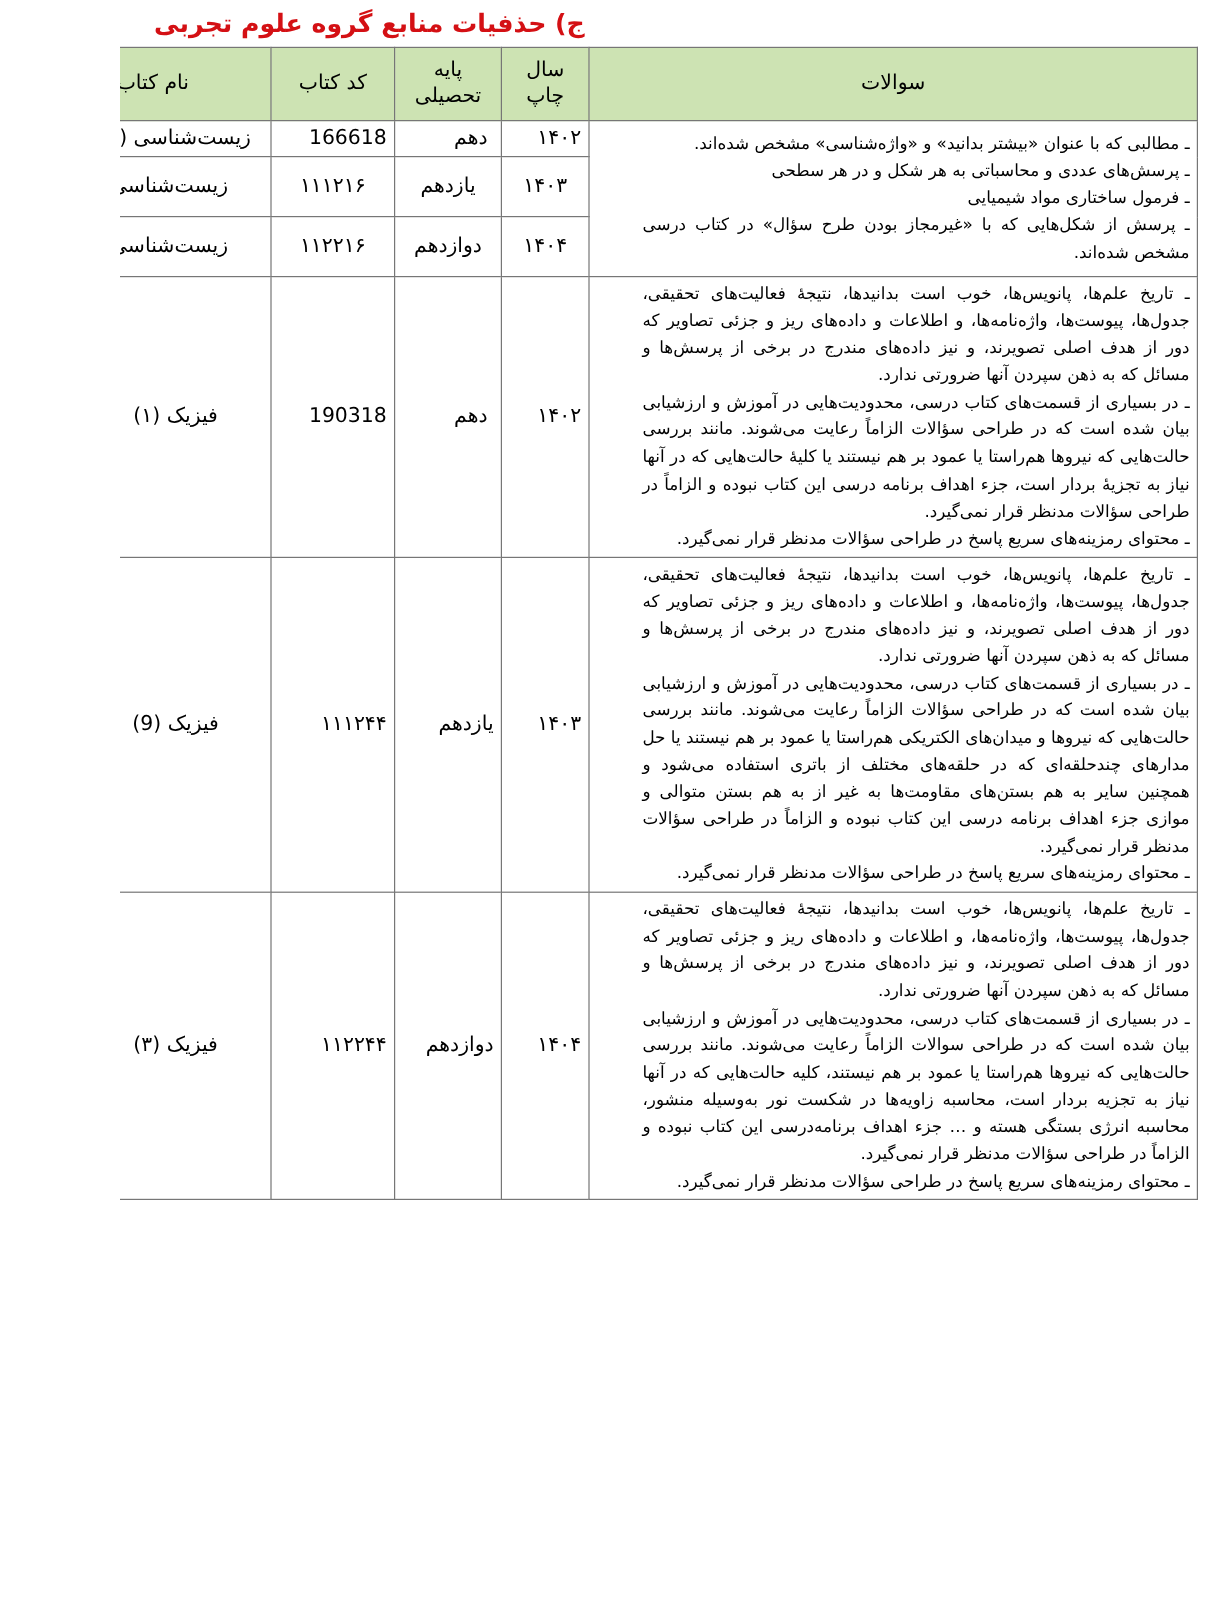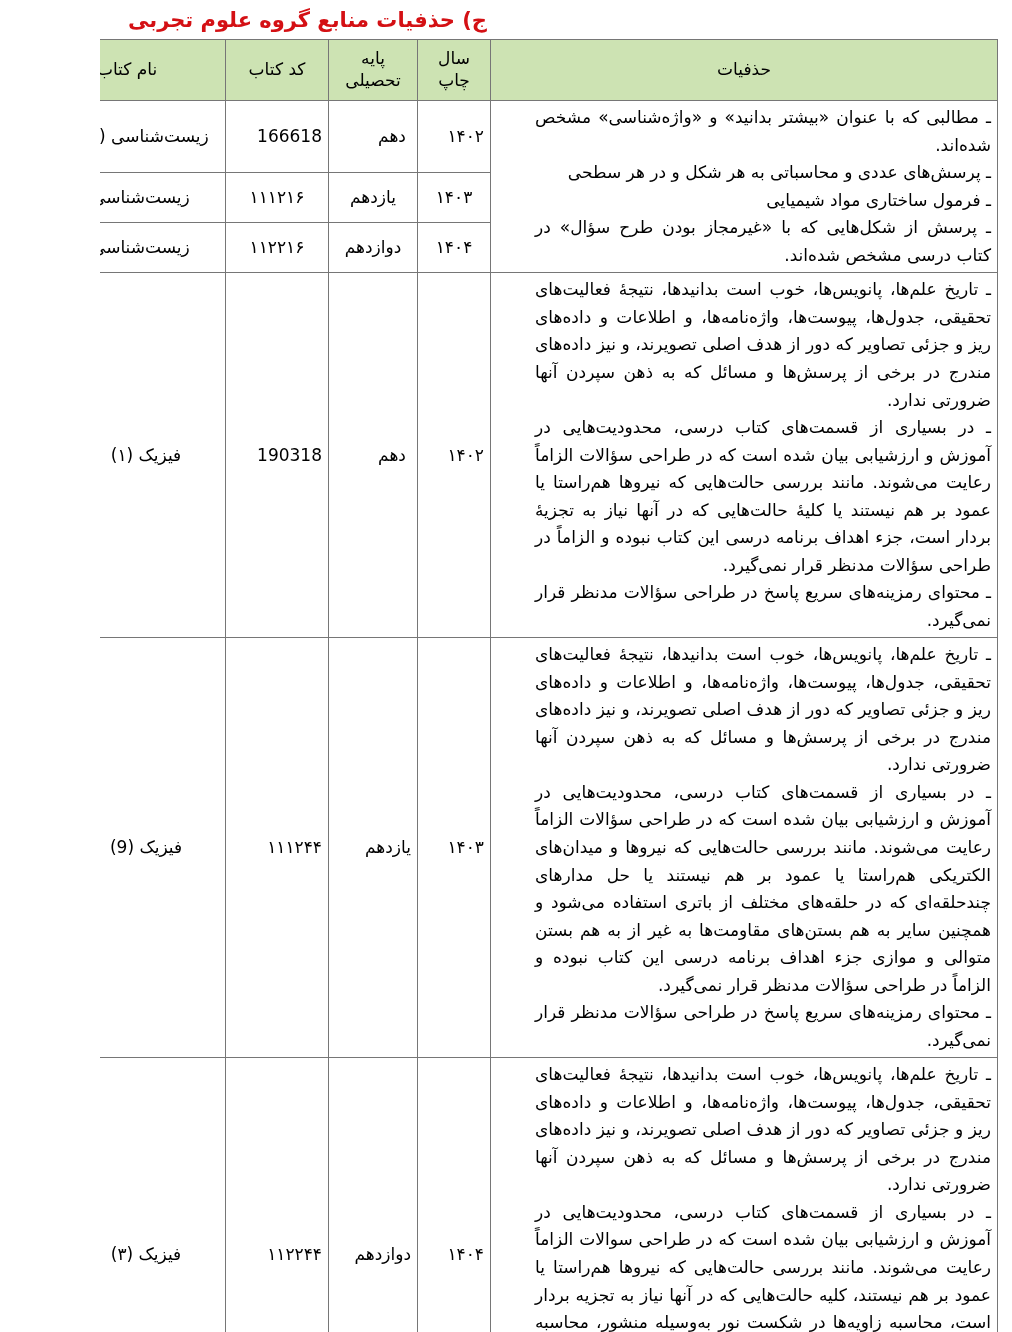--- a/index.html
+++ b/index.html
@@ -70,21 +70,21 @@
 
   td.cell-center {
     text-align: center;
     font-size: 17px;
     line-height: 1.35;
     white-space: nowrap;
   }
   td.cell-del {
     text-align: justify;
     text-align-last: right;
-    font-size: 17px;
+    font-size: 14px;
     line-height: 1.62;
     padding: 7px 9px 7px 9px;
     vertical-align: top;
   }
   td.cell-del .line {
     display: block;
     text-align: justify;
     text-align-last: right;
   }
   tr.section-start > td,
@@ -110,21 +110,21 @@
     <table class="deletions">
       <colgroup>
         <col class="c-del">
         <col class="c-year">
         <col class="c-grade">
         <col class="c-code">
         <col class="c-name">
       </colgroup>
       <thead>
         <tr>
-          <th>حذفیات</th>
+          <th>سوالات</th>
           <th>سال چاپ</th>
           <th>پایه تحصیلی</th>
           <th>کد کتاب</th>
           <th>نام کتاب</th>
         </tr>
       </thead>
       <tbody>
           <tr class="section-start">
             <td class="cell-del bio-del-cell" rowspan="3">
               <span class="line">ـ مطالبی که با عنوان «بیشتر بدانید» و «واژه‌شناسی» مشخص شده‌اند.</span>

